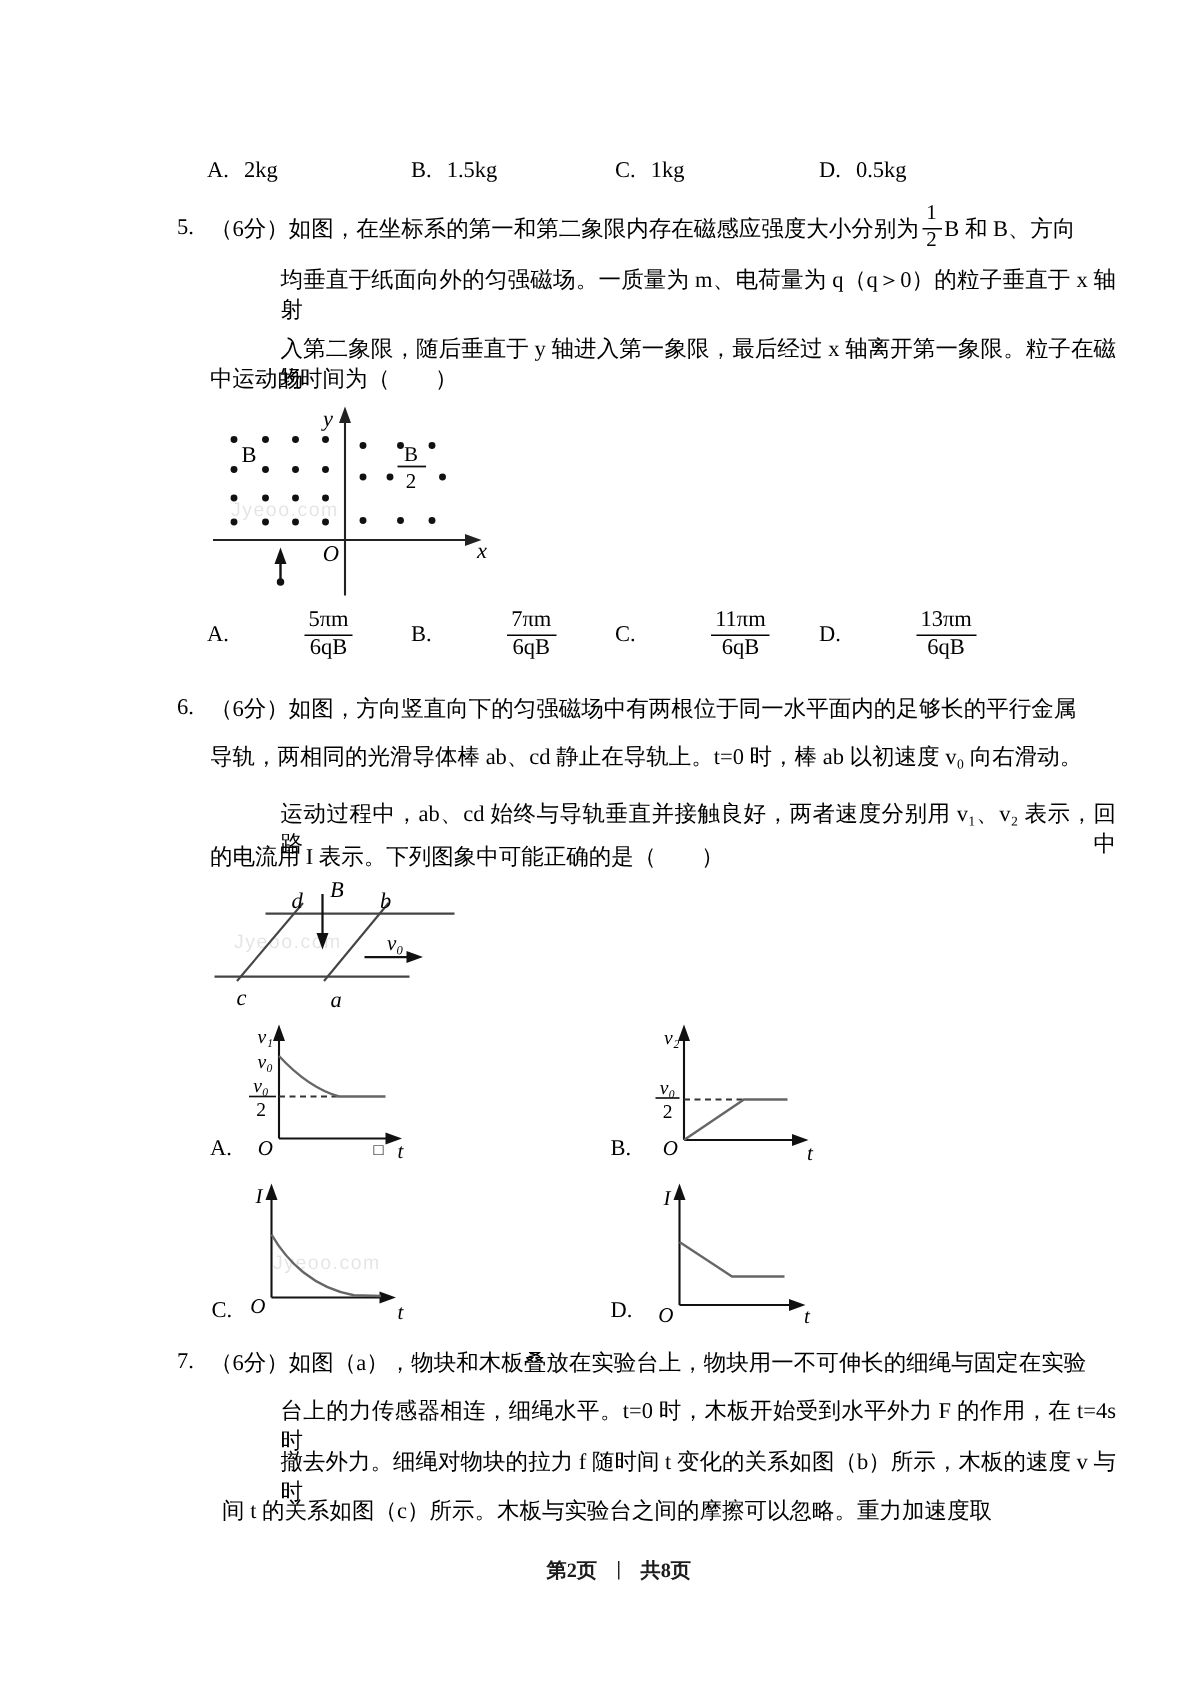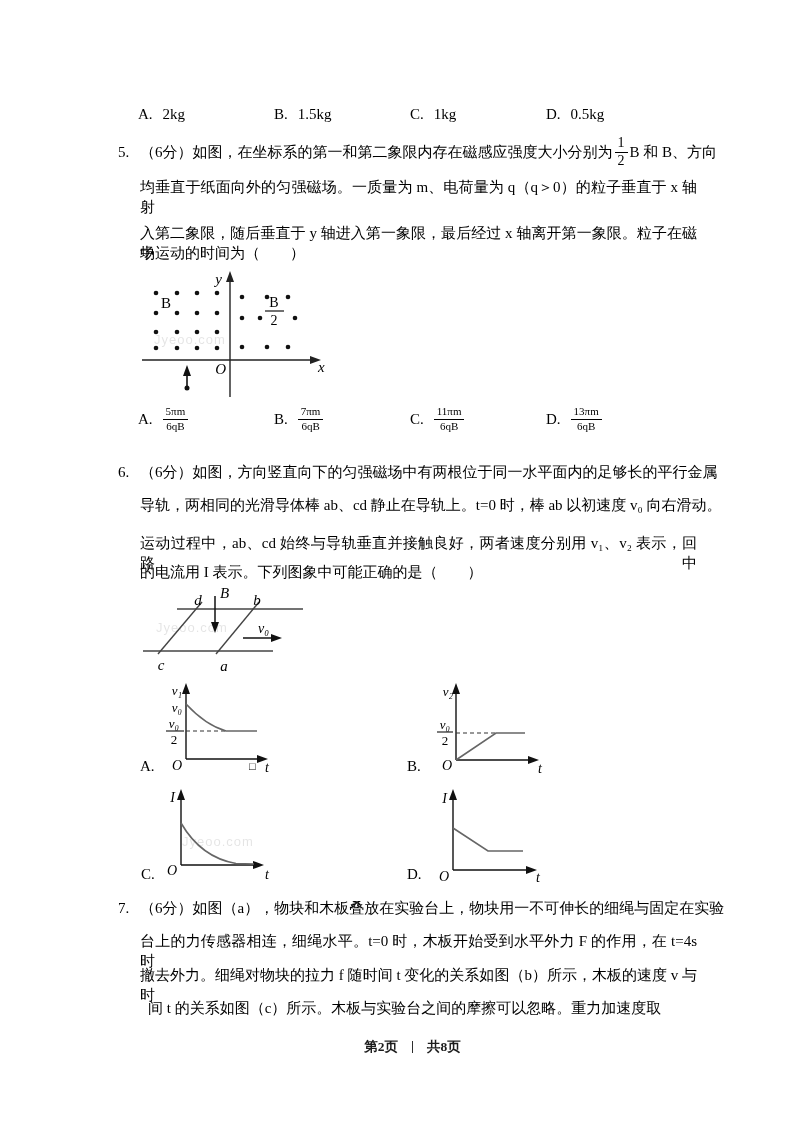--- a/index.html
+++ b/index.html
@@ -1,25 +1,25 @@
 <!DOCTYPE html>
 <html><head>
 <meta charset="utf-8">
 <style>
   html,body{margin:0;padding:0;background:#fff;}
   .page{position:relative;width:793px;height:1122px;background:#ffffff;overflow:hidden;
         font-family:"Liberation Serif","DejaVu Serif",serif;color:#000;}
   .line{position:absolute;font-size:15px;line-height:20px;white-space:nowrap;}
-  .fill{width:557px;white-space:normal;text-align:justify;text-align-last:justify;}
+  .fill{width:557px;white-space:normal;text-align:justify;text-align-last:justify;margin-left:47px;}
   .qline{position:absolute;display:flex;align-items:center;font-size:15px;}
   .qnum{display:inline-block;width:22px;}
   .frac{display:inline-flex;flex-direction:column;align-items:center;font-size:14px;line-height:1.05;vertical-align:middle;}
   .frac .fnum{padding:0 3px 1px;border-bottom:1.2px solid #000;margin-bottom:1px;}
   .opt{position:absolute;display:flex;align-items:center;gap:10px;font-size:15px;}
-  .opt .frac{font-size:11px;}
+  .opt .frac{font-size:15px;margin-left:40px;}
   .glabel{position:absolute;font-size:15px;}
   .wm{position:absolute;font-family:"Liberation Sans","DejaVu Sans",sans-serif;
       font-size:13px;color:#000;opacity:0.10;letter-spacing:1px;margin-left:22px;}
   .footer{position:absolute;left:0;top:1038px;width:793px;display:flex;justify-content:center;
           gap:13px;font-size:13.5px;font-weight:bold;color:#1c1c1c;padding-left:16px;}
   svg{position:absolute;overflow:visible;}
   svg text{font-family:"Liberation Serif","DejaVu Serif",serif;}
   .it{font-style:italic;}
 </style>
 </head>

